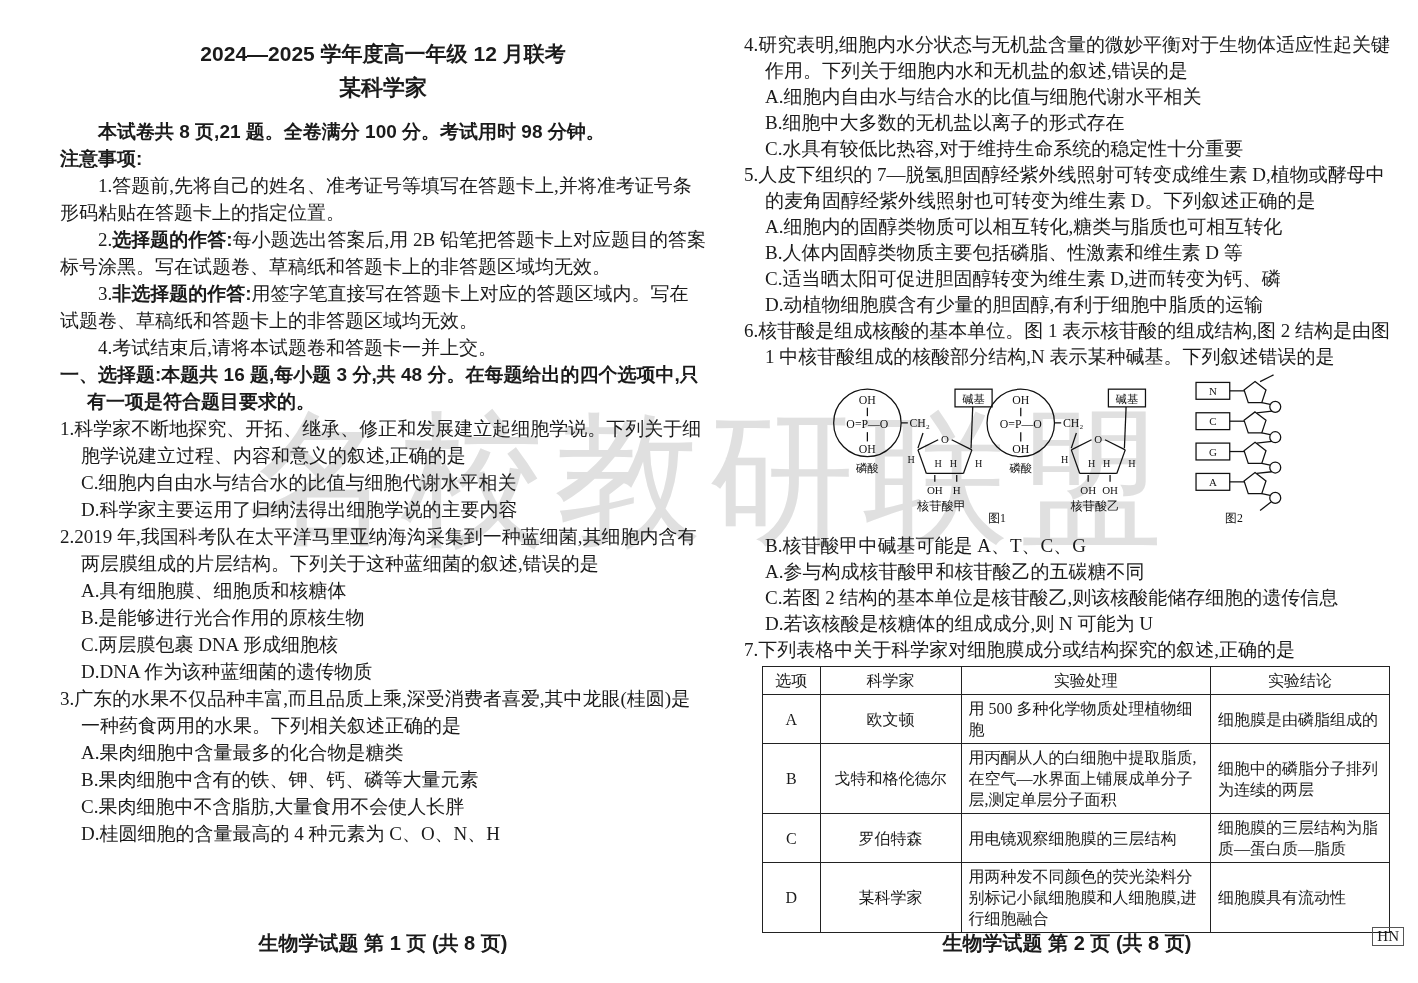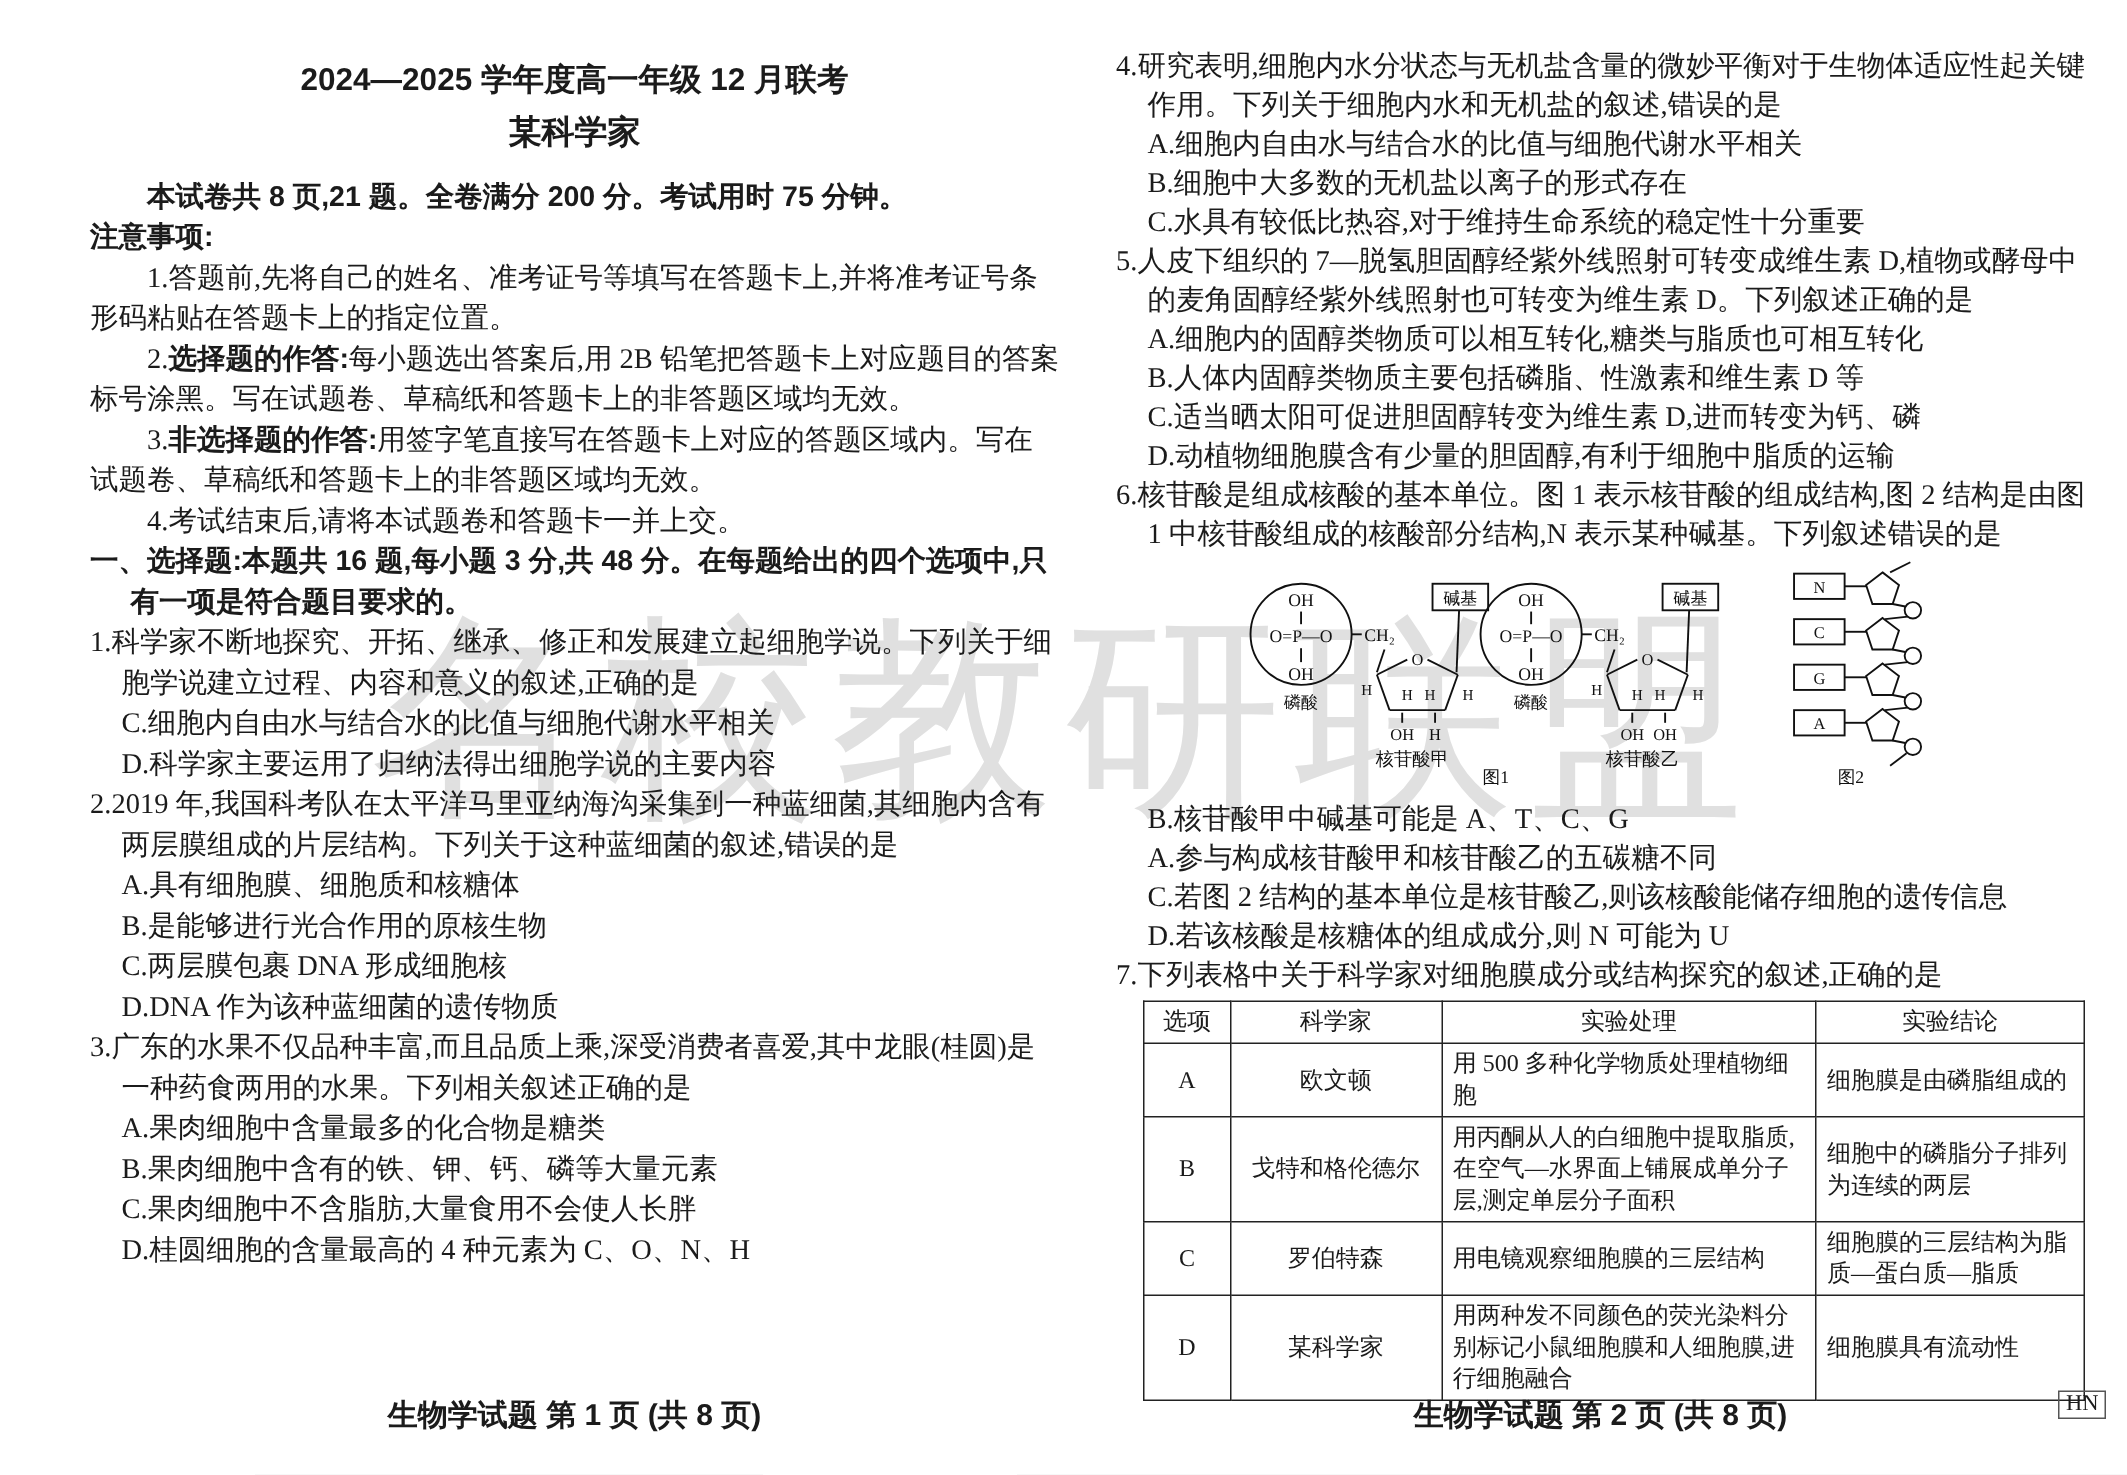--- a/index.html
+++ b/index.html
@@ -37,21 +37,21 @@
 <body>
 
 <div class="sheet">
 
   <div class="wm">名校教研联盟</div>
 
   <div class="col col-left">
     <p class="title hei">2024—2025 学年度高一年级 12 月联考</p>
     <p class="subtitle hei">某科学家</p>
 
-    <p class="hei indent2">本试卷共 8 页,21 题。全卷满分 200 分。考试用时 75 分钟。</p>
+    <p class="hei indent2">本试卷共 8 页,21 题。全卷满分 100 分。考试用时 98 分钟。</p>
     <p class="hei">注意事项:</p>
 
     <p class="indent2"><span>1.</span><span class="hei"></span><span>答题前,先将自己的姓名、准考证号等填写在答题卡上,并将准考证号条形码粘贴在答题卡上的指定位置。</span></p>
     <p class="indent2"><span>2.</span><span class="hei">选择题的作答:</span><span>每小题选出答案后,用 2B 铅笔把答题卡上对应题目的答案标号涂黑。写在试题卷、草稿纸和答题卡上的非答题区域均无效。</span></p>
     <p class="indent2"><span>3.</span><span class="hei">非选择题的作答:</span><span>用签字笔直接写在答题卡上对应的答题区域内。写在试题卷、草稿纸和答题卡上的非答题区域均无效。</span></p>
     <p class="indent2"><span>4.</span><span class="hei"></span><span>考试结束后,请将本试题卷和答题卡一并上交。</span></p>
 
     <p class="section hei">一、选择题:本题共 16 题,每小题 3 分,共 48 分。在每题给出的四个选项中,只有一项是符合题目要求的。</p>
 
     <div>

